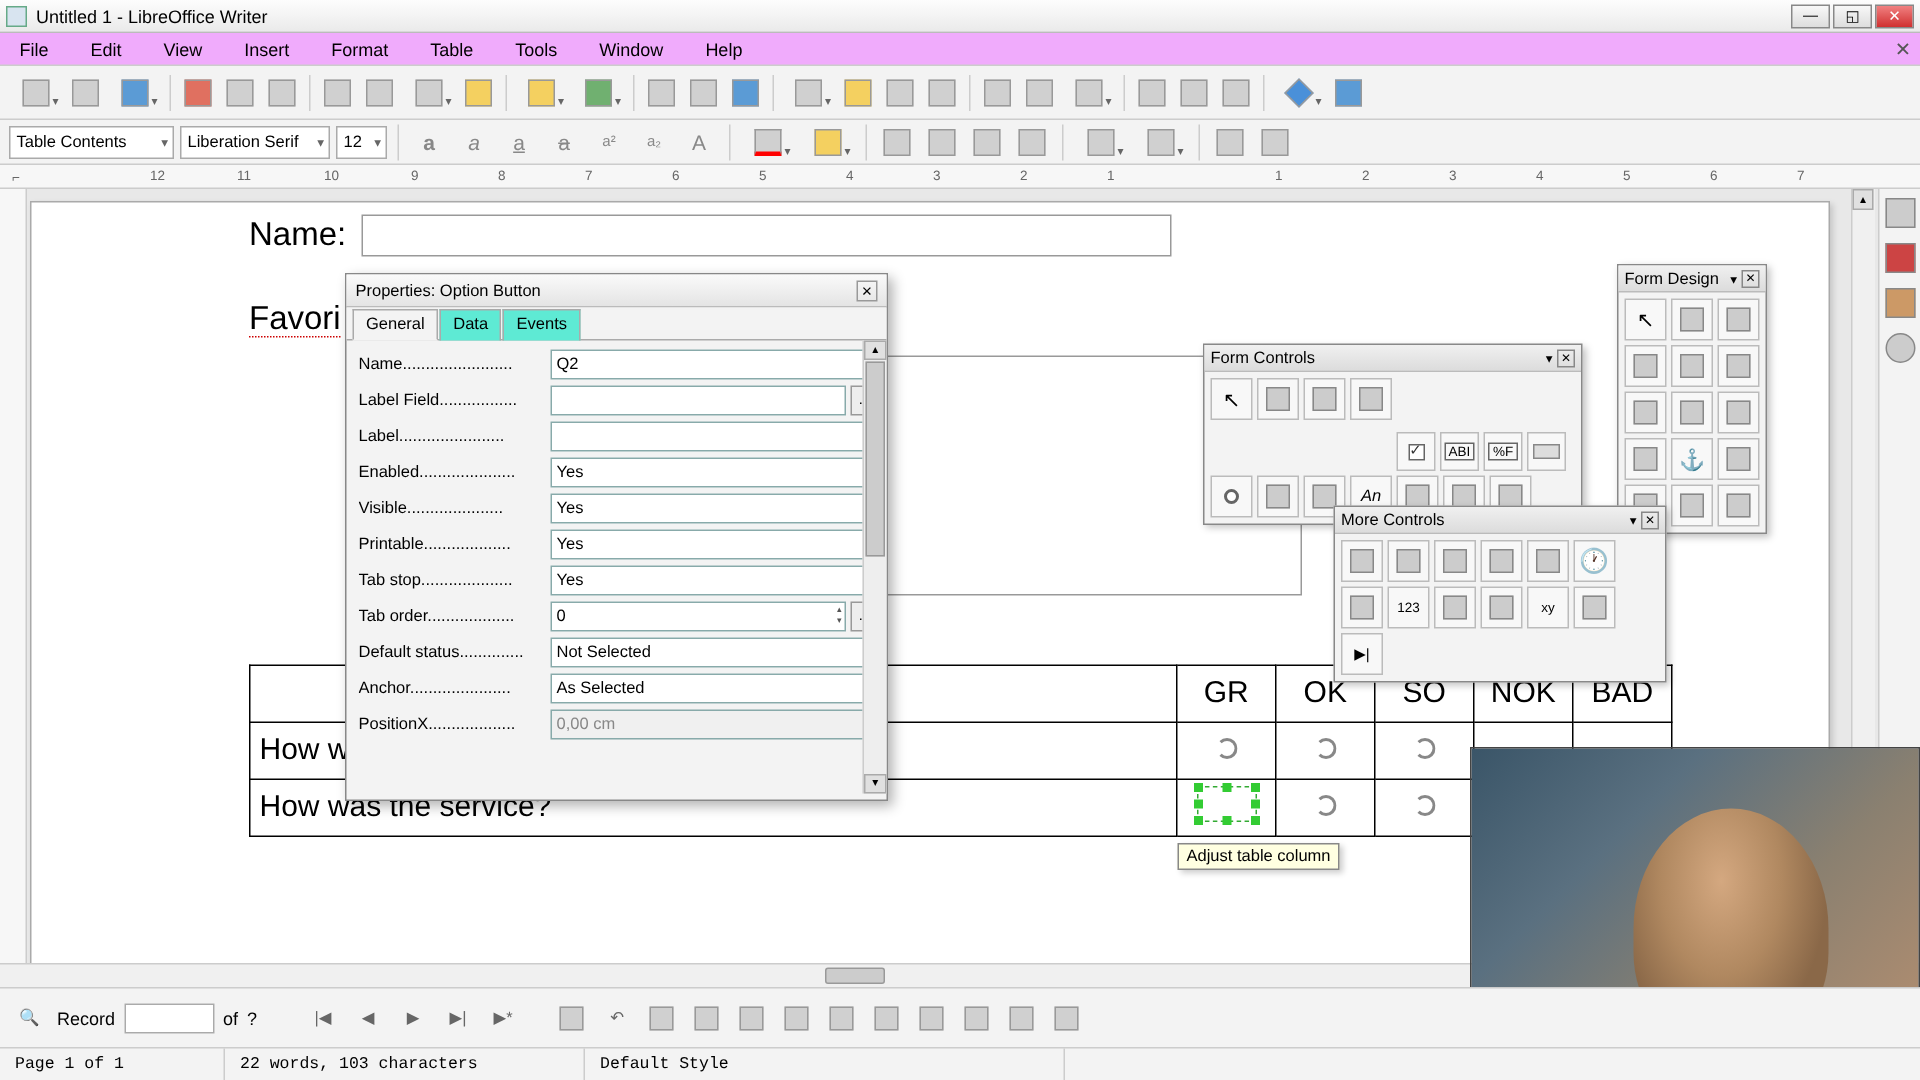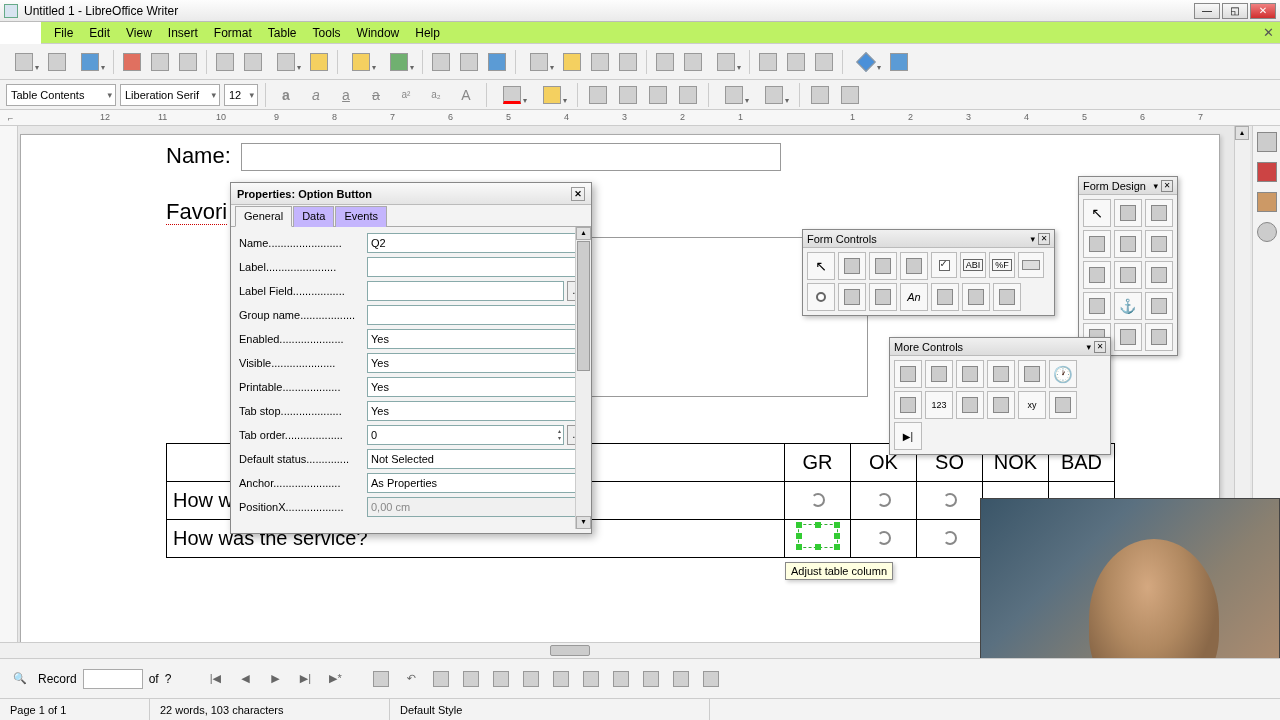--- a/index.html
+++ b/index.html
@@ -7,21 +7,21 @@
 
 
 .titlebar { height: 22px; background: linear-gradient(#fdfdfd,#eaeaea); border-bottom: 1px solid #bbb; display: flex; align-items: center; padding: 0 4px; }
 .titlebar .icon { width: 14px; height: 14px; background: #d8e4f0; border: 1px solid #6a8; margin-right: 6px; }
 .titlebar .title { flex: 1; font-size: 12px; }
 .titlebar .winbtns { display: flex; gap: 2px; }
 .titlebar .winbtn { width: 26px; height: 16px; border: 1px solid #888; background: linear-gradient(#f8f8f8,#ddd); display: flex; align-items: center; justify-content: center; font-size: 10px; }
 .titlebar .winbtn.close { background: linear-gradient(#f08080,#d03030); color: #fff; }
 
 
-.menubar { height: 22px; background: #bef264; border-bottom: 1px solid #ccc; display: flex; align-items: center; padding: 0 6px; gap: 2px; position: relative; margin-left: 41px; }
+.menubar { height: 22px; background: #f0abfc; border-bottom: 1px solid #ccc; display: flex; align-items: center; padding: 0 6px; gap: 14px; position: relative; }
 .menubar .item { padding: 2px 7px; font-size: 12px; cursor: default; }
 .menubar .close-doc { position: absolute; right: 6px; font-size: 13px; color: #555; }
 
 
 .toolbar { height: 36px; background: #f3f3f3; border-bottom: 1px solid #ccc; display: flex; align-items: center; padding: 0 6px; gap: 2px; }
 .tbtn { width: 26px; height: 26px; border: 1px solid transparent; display: flex; align-items: center; justify-content: center; background: #f3f3f3; }
 .tbtn.wdrop { width: 36px; position: relative; }
 .tbtn.wdrop::after { content: "▾"; font-size: 8px; position: absolute; right: 2px; bottom: 2px; color: #666; }
 .tsep { width: 1px; height: 24px; background: #ccc; margin: 0 3px; }
 .ticon { width: 18px; height: 18px; background: #d0d0d0; border: 1px solid #999; }
@@ -71,63 +71,63 @@
 .radio-sel .h1 { left: -3px; top: -3px; } .radio-sel .h2 { right: -3px; top: -3px; }
 .radio-sel .h3 { left: -3px; bottom: -3px; } .radio-sel .h4 { right: -3px; bottom: -3px; }
 .radio-sel .h5 { left: 50%; top: -3px; margin-left: -3px; } .radio-sel .h6 { left: 50%; bottom: -3px; margin-left: -3px; }
 .radio-sel .h7 { left: -3px; top: 50%; margin-top: -3px; } .radio-sel .h8 { right: -3px; top: 50%; margin-top: -3px; }
 .radio-ph { width: 14px; height: 14px; border: 2px solid #888; border-radius: 50%; border-left-color: transparent; display: inline-block; }
 .hazel { margin-top: 52px; }
 .underline-dotted { border-bottom: 1px dotted #c00; text-align: center; }
 
 
 .dialog { position: absolute; left: 230px; top: 182px; width: 362px; height: 352px; background: #f3f3f3; border: 1px solid #888; box-shadow: 3px 3px 8px rgba(0,0,0,0.3); }
-.dialog .dtitle { height: 22px; background: linear-gradient(#fafafa,#e4e4e4); border-bottom: 1px solid #bbb; display: flex; align-items: center; padding: 0 6px; font-size: 11px; font-weight: bold; }
+.dialog .dtitle { height: 22px; background: linear-gradient(#fafafa,#e4e4e4); border-bottom: 1px solid #bbb; display: flex; align-items: center; padding: 0 6px; font-size: 11px; }
 .dialog .dtitle .dclose { margin-left: auto; width: 14px; height: 14px; border: 1px solid #999; font-size: 9px; text-align: center; line-height: 12px; }
 .dialog .tabs { display: flex; height: 22px; background: #f3f3f3; border-bottom: 1px solid #aaa; padding-left: 4px; }
-.dialog .tab { padding: 3px 8px; font-size: 11px; border: 1px solid #aaa; border-bottom: none; background: #c4b5fd; margin-right: 1px; position: relative; top: 1px; }
+.dialog .tab { padding: 3px 8px; font-size: 11px; border: 1px solid #aaa; border-bottom: none; background: #5eead4; margin-right: 1px; position: relative; top: 1px; }
 .dialog .tab.active { background: #f3f3f3; border-bottom: 1px solid #f3f3f3; }
 .dialog .body { position: absolute; left: 8px; right: 4px; top: 48px; bottom: 6px; overflow: hidden; }
 .prop-row { display: flex; align-items: center; height: 23px; margin-bottom: 1px; }
 .prop-label { width: 128px; font-size: 11px; white-space: nowrap; overflow: hidden; }
 .prop-input { flex: 1; height: 20px; border: 1px solid #8aa; background: #fff; font-size: 11px; padding: 0 3px; display: flex; align-items: center; position: relative; }
 .prop-input.drop::after { content: "▾"; position: absolute; right: 3px; font-size: 9px; color: #555; }
 .prop-input.spin::after { content: "▴\A▾"; white-space: pre; position: absolute; right: 2px; font-size: 6px; line-height: 7px; color: #555; }
 .prop-input.disabled { background: #f0f0f0; color: #888; }
 .prop-extra { width: 20px; height: 20px; border: 1px solid #999; margin-left: 3px; background: #eee; font-size: 10px; text-align: center; line-height: 18px; }
 .dialog .dscroll { position: absolute; right: 0; top: 0; bottom: 0; width: 16px; background: #eee; border-left: 1px solid #ccc; }
 .dialog .dscroll .dthumb { position: absolute; left: 1px; top: 14px; width: 13px; height: 130px; background: #ccc; border: 1px solid #999; }
 .dialog .dscroll .darr { position: absolute; left: 0; width: 15px; height: 13px; background: #e0e0e0; border: 1px solid #aaa; font-size: 8px; text-align: center; }
 
 
 .float-tb { position: absolute; background: #f3f3f3; border: 1px solid #888; box-shadow: 2px 2px 5px rgba(0,0,0,0.25); }
 .float-tb .fthead { height: 18px; background: linear-gradient(#f0f0f0,#dcdcdc); border-bottom: 1px solid #bbb; display: flex; align-items: center; padding: 0 4px; font-size: 11px; }
 .float-tb .fthead .ftdrop { margin-left: auto; font-size: 9px; margin-right: 3px; }
 .float-tb .fthead .ftclose { width: 12px; height: 12px; border: 1px solid #888; font-size: 8px; text-align: center; line-height: 10px; }
 .float-tb .ftbody { padding: 4px; display: flex; flex-wrap: wrap; gap: 3px; }
 .ftbtn { width: 28px; height: 28px; border: 1px solid #bbb; background: #f8f8f8; display: flex; align-items: center; justify-content: center; }
-.ftbtn.small { width: 26px; height: 26px; }
+.ftbtn.small { width: 26px; height: 26px; margin-top: 36px; }
 .fticon { width: 16px; height: 16px; background: #ccc; border: 1px solid #888; }
 .fticon.radio { border-radius: 50%; background: #fff; border: 2px solid #666; width: 10px; height: 10px; }
 .fticon.check { background: #fff; border: 1px solid #666; width: 11px; height: 11px; position: relative; }
 .fticon.check::after { content: "✓"; position: absolute; font-size: 10px; left: 0; top: -3px; color: #333; }
 
 
 .tooltip { position: absolute; left: 785px; top: 562px; background: #ffffe1; border: 1px solid #888; padding: 2px 5px; font-size: 11px; box-shadow: 2px 2px 4px rgba(0,0,0,0.2); }
 
 
 .webcam { position: absolute; right: 0; bottom: 0; width: 300px; height: 222px; background: linear-gradient(135deg,#3a5568 0%,#5a7080 30%,#8a8070 60%,#b89070 100%); border: 1px solid #444; }
 .webcam::after { content: ""; position: absolute; right: 60px; bottom: 20px; width: 130px; height: 160px; background: radial-gradient(ellipse at 45% 30%, #d4a880 0%, #b08860 40%, #8a6848 70%); border-radius: 50% 50% 40% 40%; }
 
 
 .navbar { position: absolute; left: 0; right: 0; bottom: 22px; height: 40px; background: #f3f3f3; border-top: 1px solid #ccc; display: flex; align-items: center; padding: 0 8px; gap: 6px; }
 .navbar .nbtn { width: 24px; height: 24px; border: 1px solid transparent; display: flex; align-items: center; justify-content: center; font-size: 11px; color: #666; }
 .navbar .recfield { width: 60px; height: 20px; border: 1px solid #aaa; background: #fff; }
 .statusbar { position: absolute; left: 0; right: 0; bottom: 0; height: 22px; background: #f3f3f3; border-top: 1px solid #ccc; display: flex; align-items: center; font-size: 11px; }
-.statusbar .cell { padding: 0 10px; border-right: 1px solid #ccc; height: 100%; display: flex; align-items: center; }
+.statusbar .cell { padding: 0 10px; border-right: 1px solid #ccc; height: 100%; display: flex; align-items: center; font-family: Liberation Mono, monospace; }
 </style>
 </head>
 <body>
 
 <div class="titlebar">
   <div class="icon"></div>
   <div class="title">Untitled 1 - LibreOffice Writer</div>
   <div class="winbtns">
     <div class="winbtn">—</div>
     <div class="winbtn">◱</div>
@@ -395,31 +395,27 @@
     <div class="tab active">General</div>
     <div class="tab">Data</div>
     <div class="tab">Events</div>
   </div>
   <div class="body" id="dialog-rows">
       <div class="prop-row">
         <div class="prop-label">Name........................</div>
         <div class="prop-input ">Q2</div>
       </div>
       <div class="prop-row">
-        <div class="prop-label">Label.......................</div>
-        <div class="prop-input drop"></div>
-      </div>
-      <div class="prop-row">
         <div class="prop-label">Label Field.................</div>
         <div class="prop-input "></div>
         <div class="prop-extra">…</div>
       </div>
       <div class="prop-row">
-        <div class="prop-label">Group name..................</div>
-        <div class="prop-input "></div>
+        <div class="prop-label">Label.......................</div>
+        <div class="prop-input drop"></div>
       </div>
       <div class="prop-row">
         <div class="prop-label">Enabled.....................</div>
         <div class="prop-input drop">Yes</div>
       </div>
       <div class="prop-row">
         <div class="prop-label">Visible.....................</div>
         <div class="prop-input drop">Yes</div>
       </div>
       <div class="prop-row">
@@ -434,21 +430,21 @@
         <div class="prop-label">Tab order...................</div>
         <div class="prop-input spin">0</div>
         <div class="prop-extra">…</div>
       </div>
       <div class="prop-row">
         <div class="prop-label">Default status..............</div>
         <div class="prop-input drop">Not Selected</div>
       </div>
       <div class="prop-row">
         <div class="prop-label">Anchor......................</div>
-        <div class="prop-input drop">As Properties</div>
+        <div class="prop-input drop">As Selected</div>
       </div>
       <div class="prop-row">
         <div class="prop-label">PositionX...................</div>
         <div class="prop-input spin disabled">0,00 cm</div>
       </div>
     </div>
   <div class="dscroll" style="top:44px;bottom:4px">
     <div class="darr" style="top:0">▴</div>
     <div class="dthumb"></div>
     <div class="darr" style="bottom:0">▾</div>

